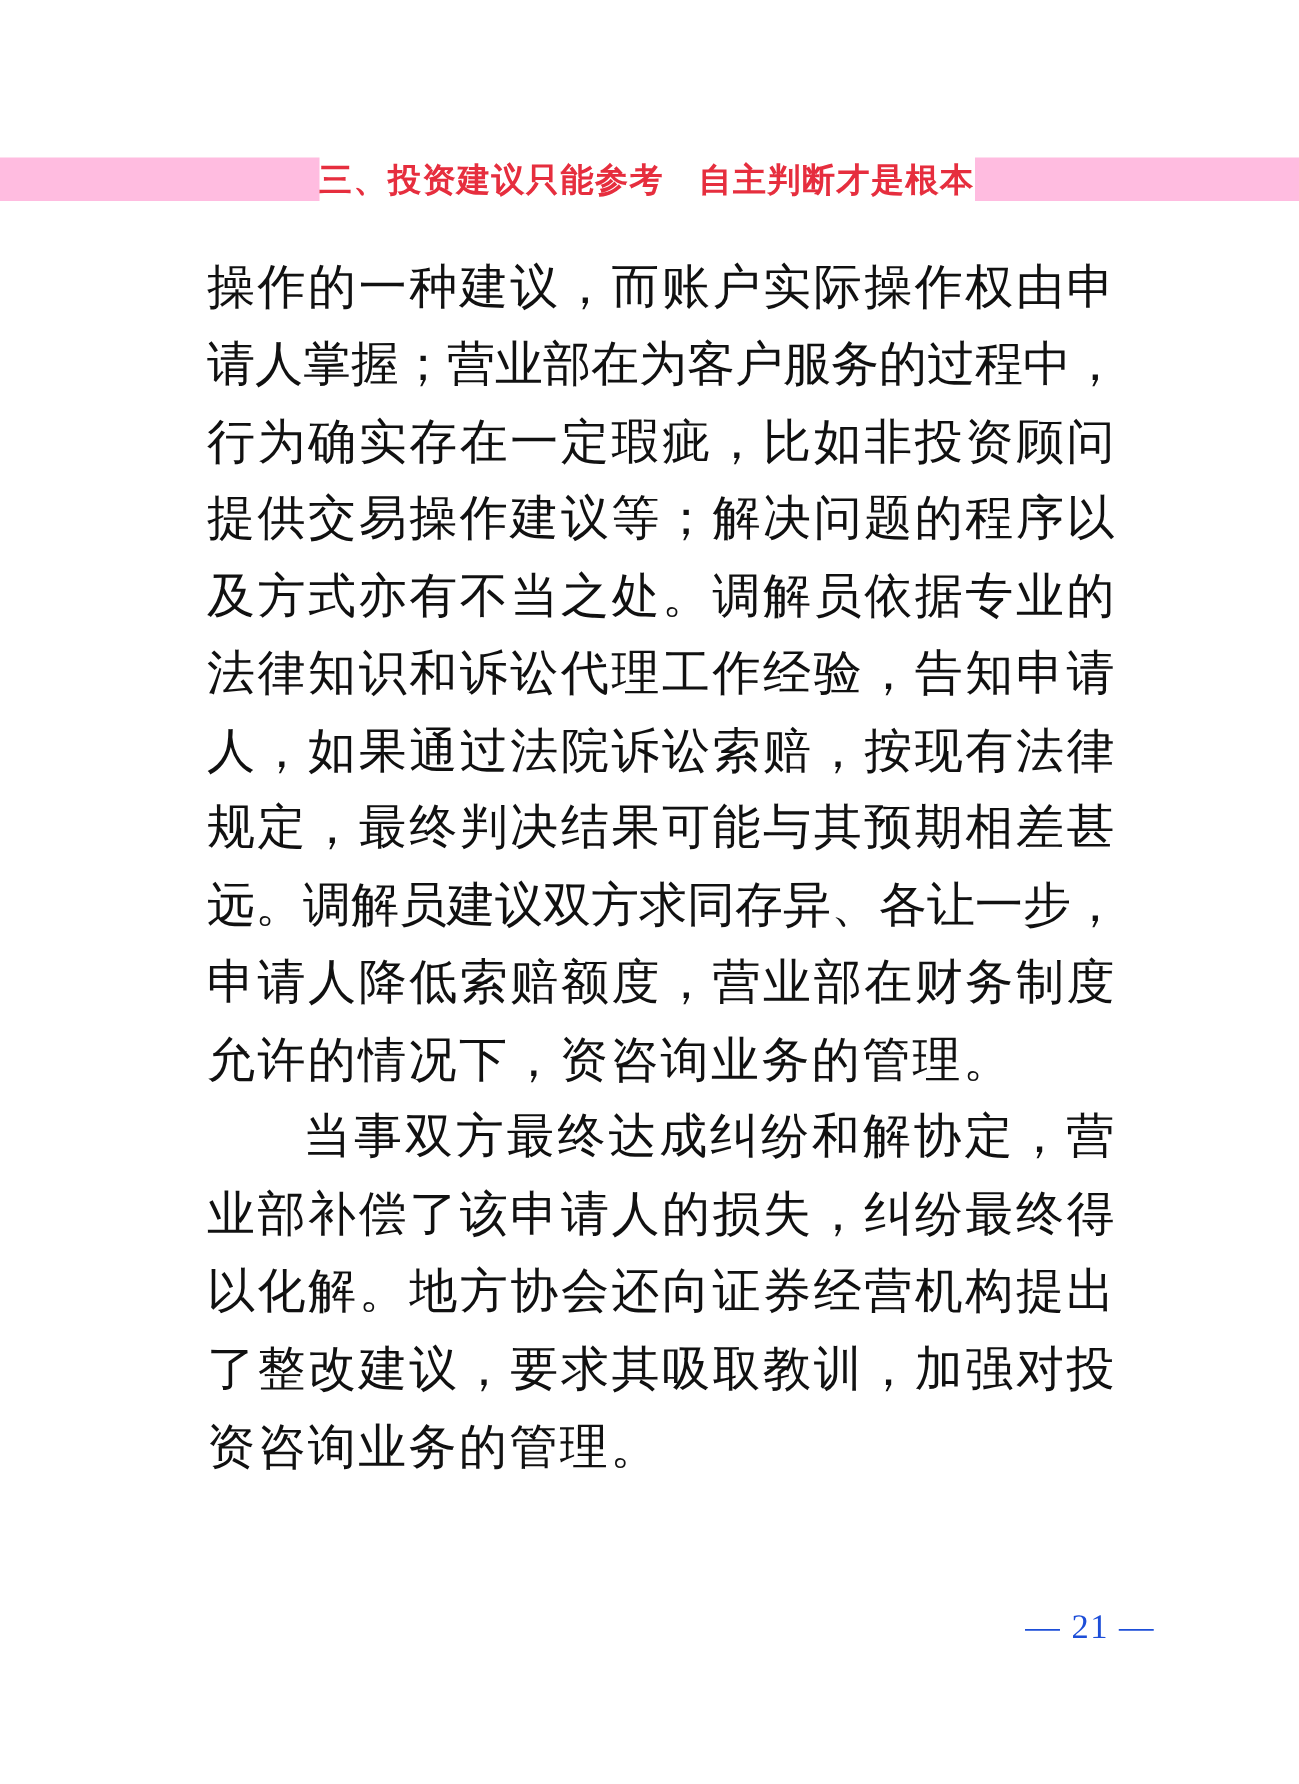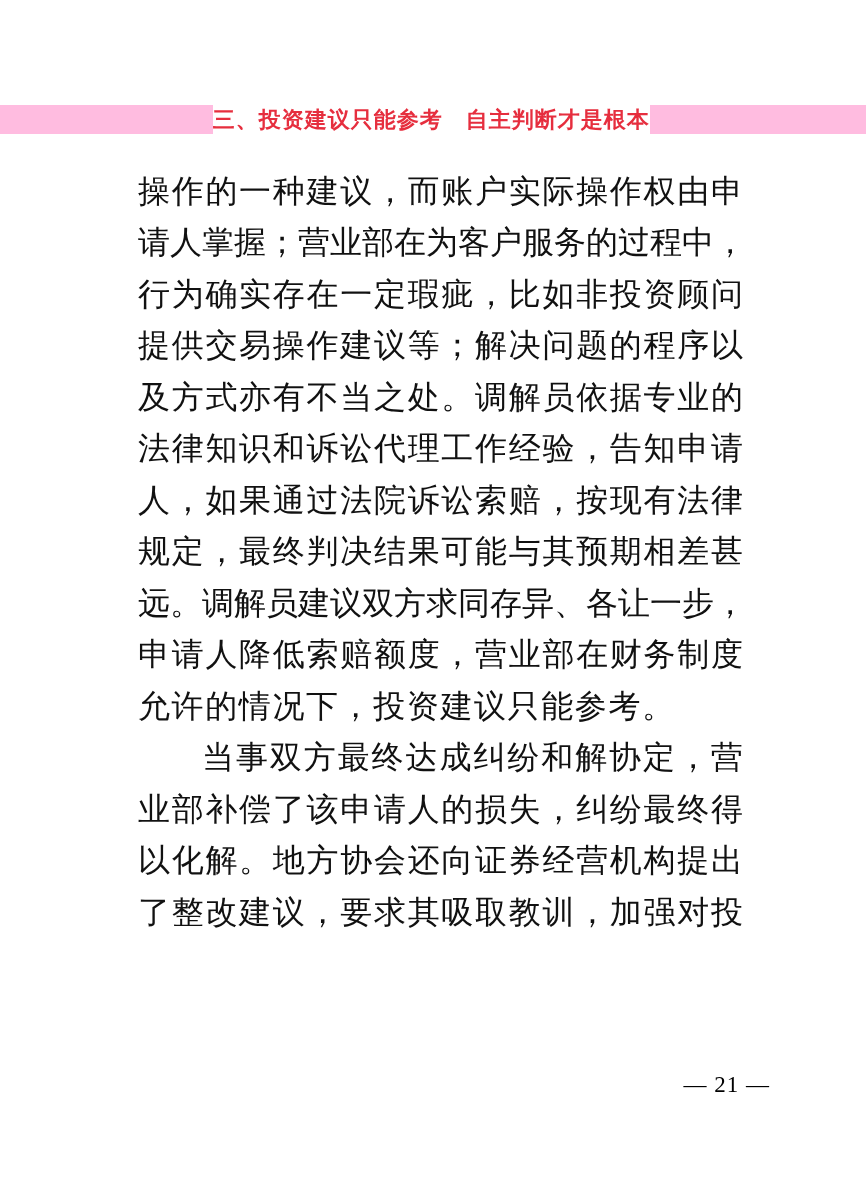--- a/index.html
+++ b/index.html
@@ -29,21 +29,21 @@
     position:absolute;left:138px;top:166px;width:605px;
     color:#111111;font-size:32px;
   }
   .line{height:51.5px;}
   .line.flexjust{display:flex;justify-content:space-between;align-items:center;}
   .line.plain{line-height:51.5px;letter-spacing:1.6px;white-space:nowrap;}
   .line.indent{padding-left:64px;}
   
   .page-number{
     position:absolute;top:1072px;right:96px;
-    font-size:23px;color:#000000;letter-spacing:1px;white-space:nowrap;
+    font-size:23px;color:#1d4ed8;letter-spacing:1px;white-space:nowrap;
   }
 </style>
 </head>
 <body>
 
 <div class="header-band">
   <div class="band-bar left"></div>
   <div class="header-title">三、投资建议只能参考　自主判断才是根本</div>
   <div class="band-bar right"></div>
 </div>
@@ -245,21 +245,21 @@
         <span>，</span>
         <span>营</span>
         <span>业</span>
         <span>部</span>
         <span>在</span>
         <span>财</span>
         <span>务</span>
         <span>制</span>
         <span>度</span>
       </div>
-    <div class="line plain">允许的情况下，投资建议只能参考。</div>
+    <div class="line plain">允许的情况下，资咨询业务的管理。</div>
   </div>
   <div>
     <div class="line flexjust indent">
         <span>当</span>
         <span>事</span>
         <span>双</span>
         <span>方</span>
         <span>最</span>
         <span>终</span>
         <span>达</span>
@@ -326,16 +326,17 @@
         <span>吸</span>
         <span>取</span>
         <span>教</span>
         <span>训</span>
         <span>，</span>
         <span>加</span>
         <span>强</span>
         <span>对</span>
         <span>投</span>
       </div>
+    <div class="line plain">资咨询业务的管理。</div>
   </div>
 </div>
 
 <div class="page-number">— 21 —</div>
 
 </body></html>

